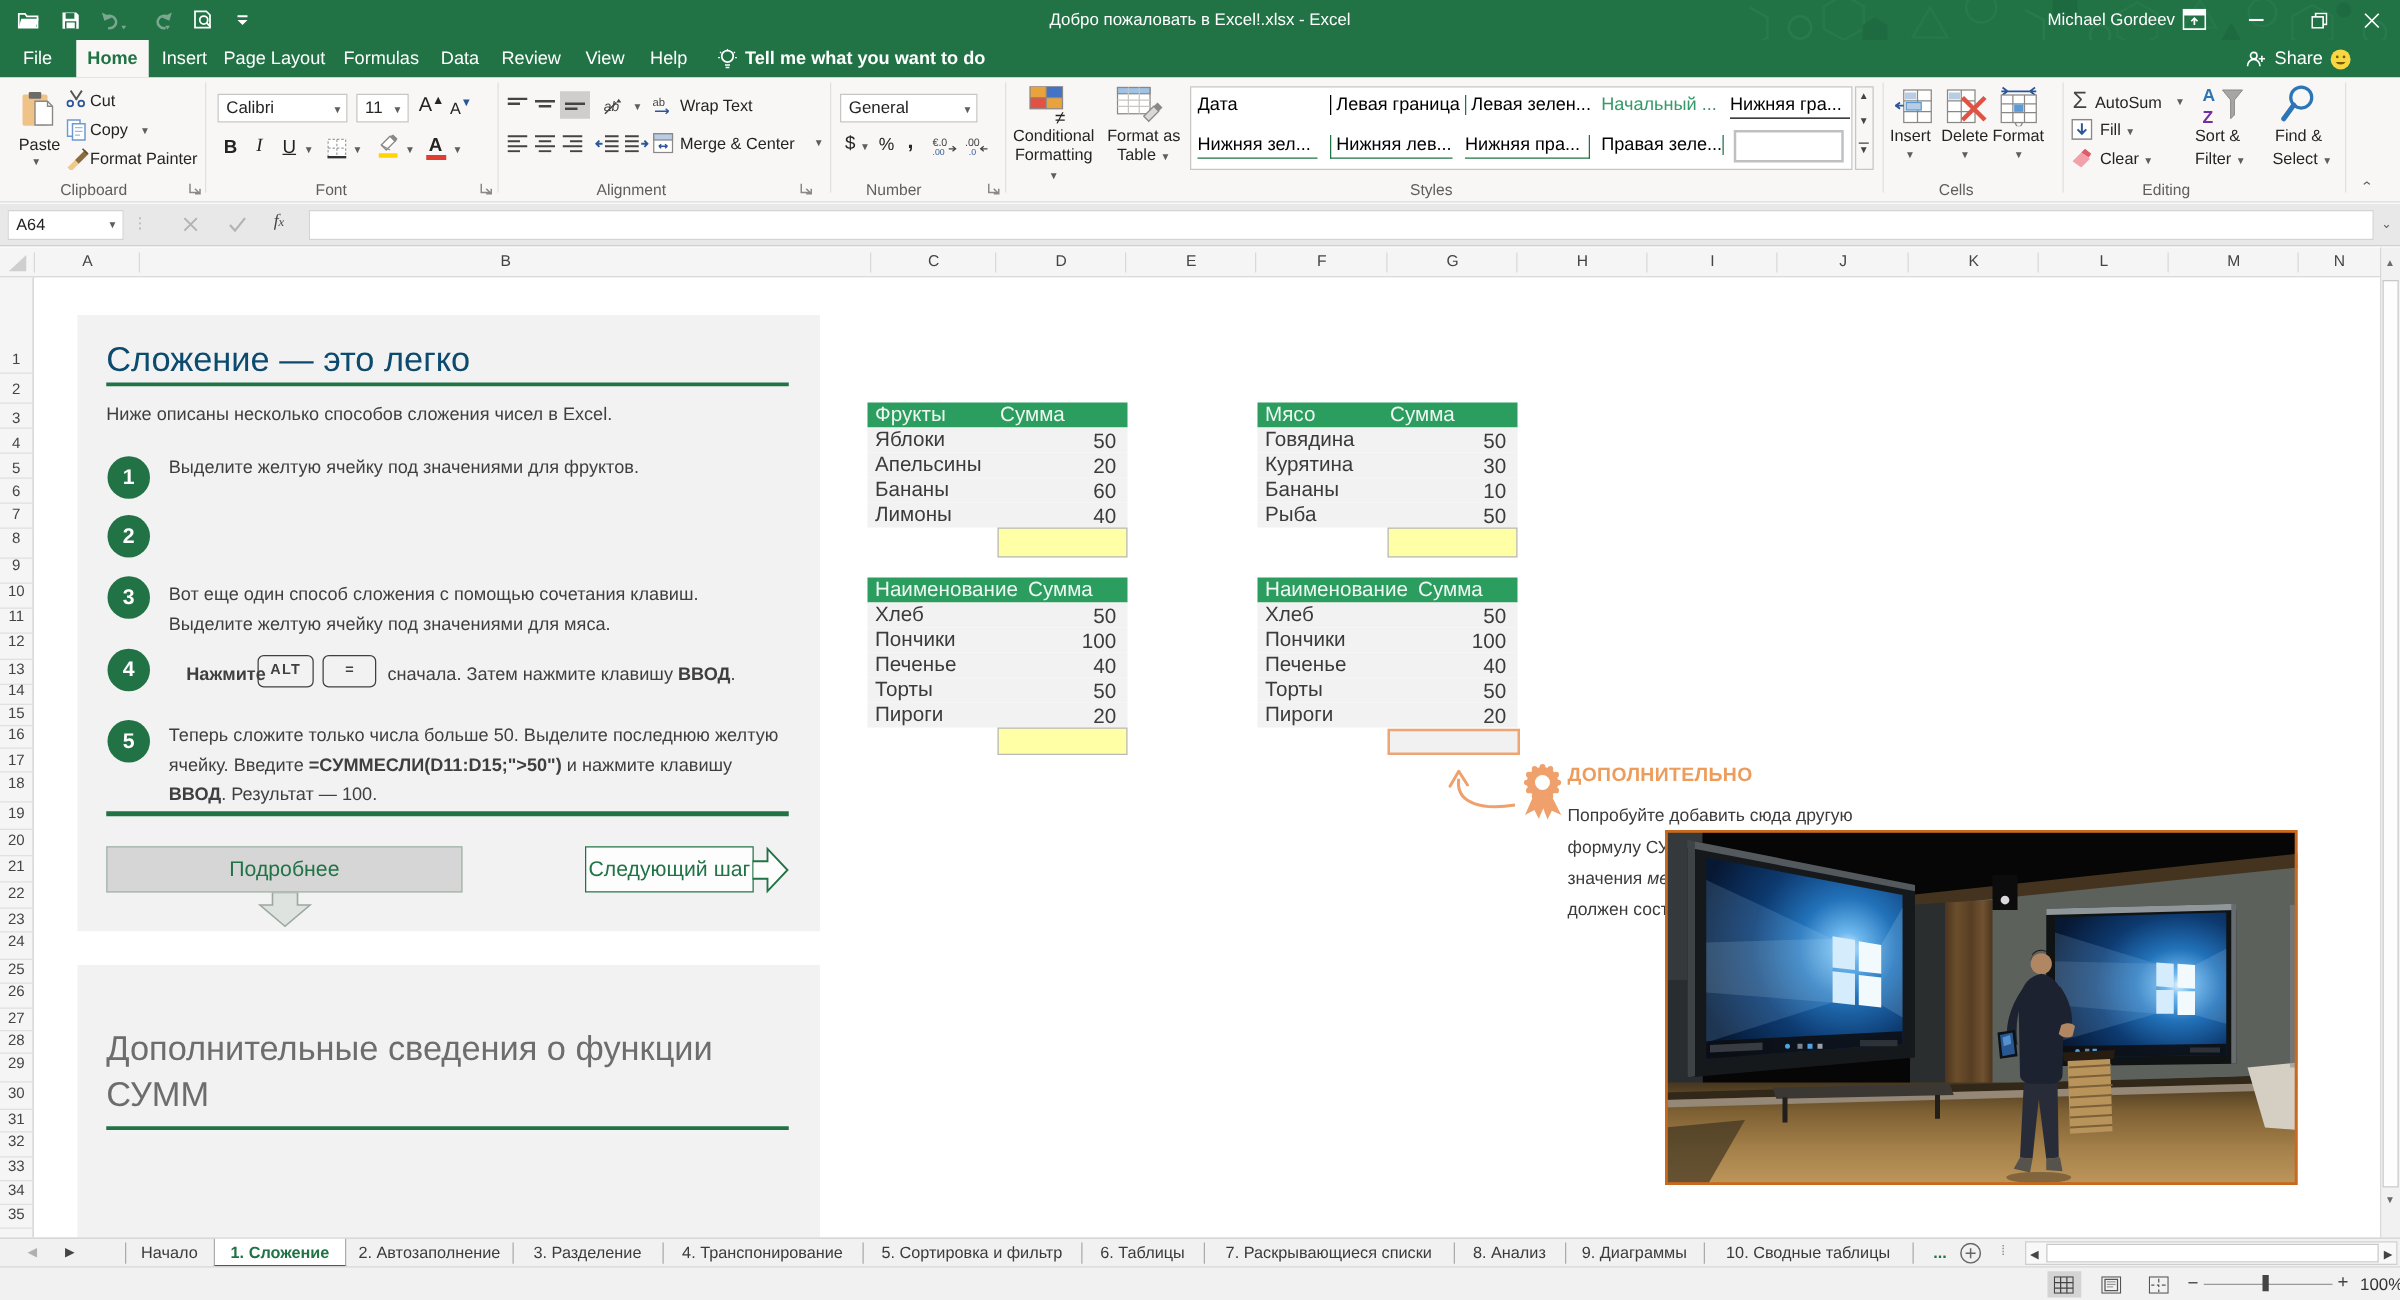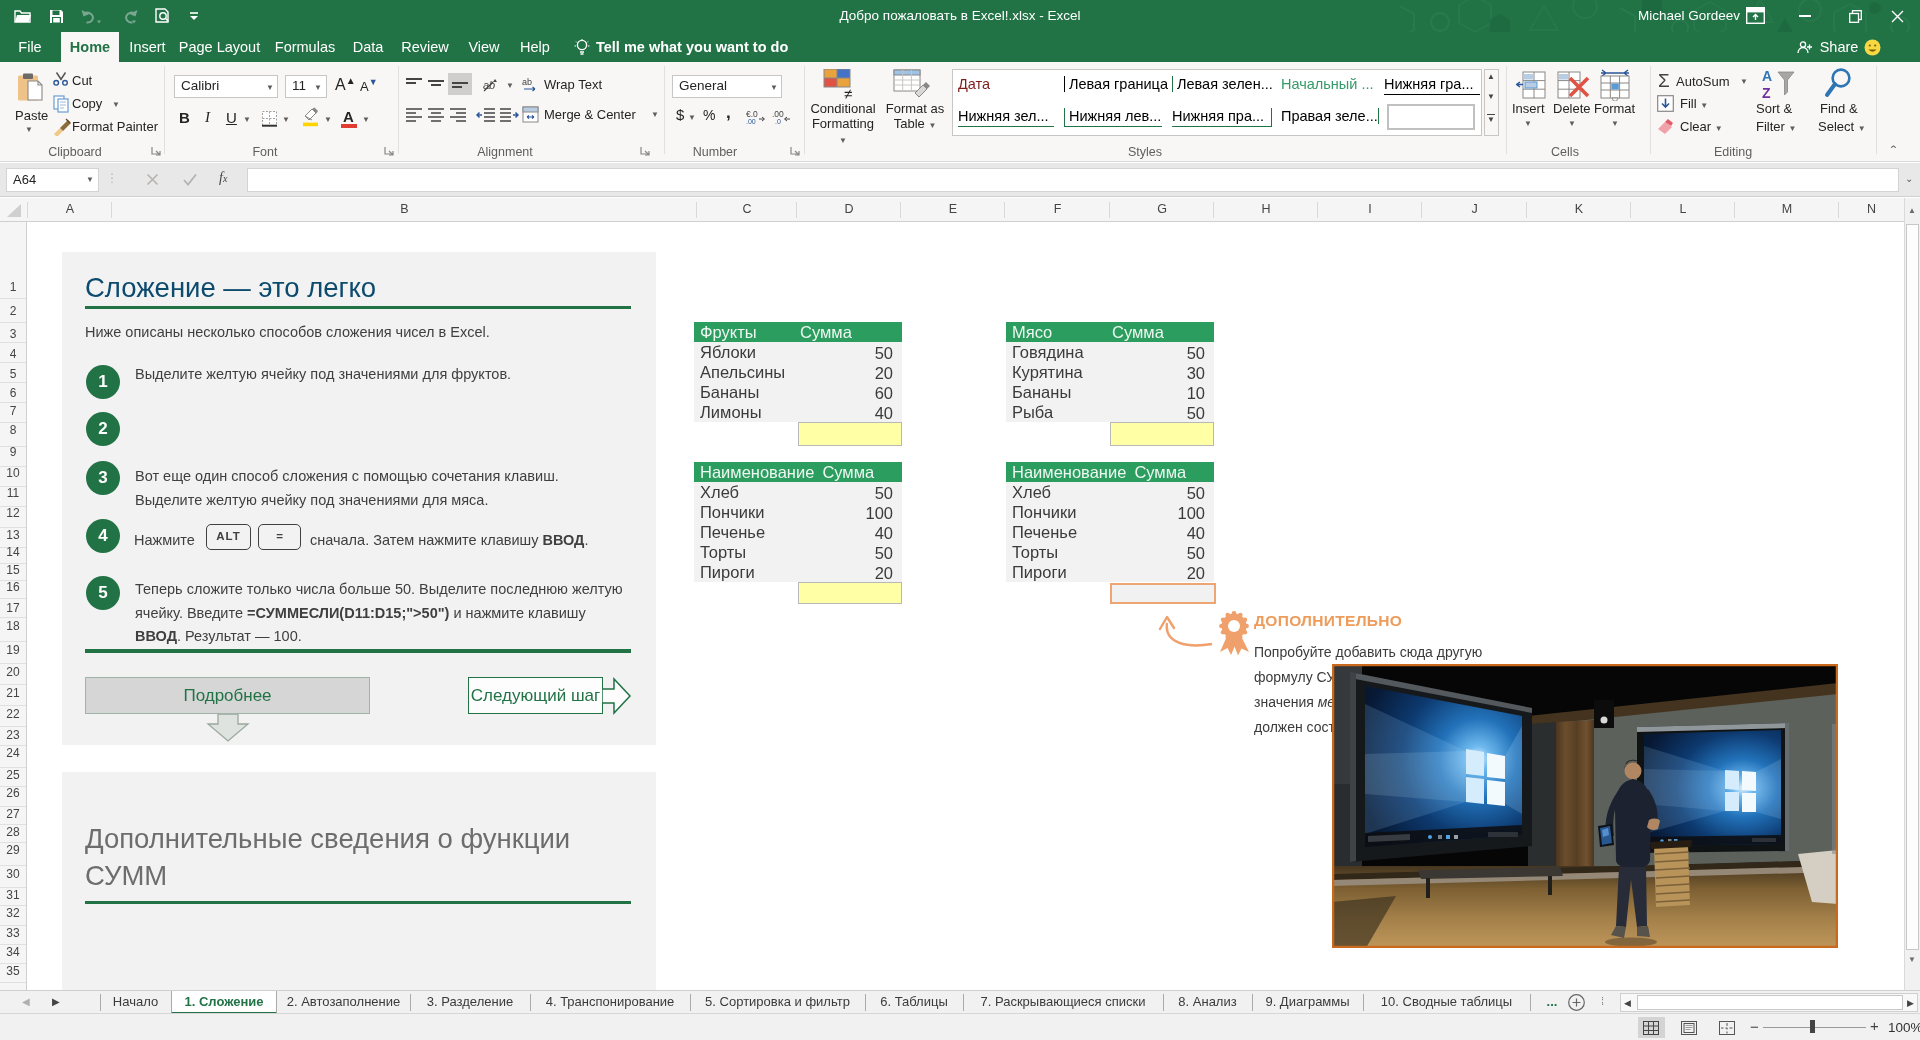--- a/index.html
+++ b/index.html
@@ -330,21 +330,21 @@
       <g>
           <rect x="1" y="1" width="26" height="21" fill="#fff" stroke="#8a8886"></rect>
           <rect x="1" y="1" width="26" height="5" fill="#9dc3e6" stroke="#8a8886"></rect>
           <path d="M1 11 h26 M1 16 h26 M9.7 1 v21 M18.4 1 v21" stroke="#c8c6c4"></path>
         </g>
       <path d="M22 24 l8 -8 l4 4 -8 8 z" fill="#d8d8d8" stroke="#8a8886"></path>
         <path d="M30 16 l3 -3 4 4 -3 3 z" fill="#8a8886"></path>
     </svg>
     <div class="abs rtext" style="left:884px;top:39px;text-align:center;width:62px;line-height:15px;">Format as<br>Table <span class="dd">▼</span></div>
     <div class="abs" style="left:952px;top:7px;width:530px;height:67px;background:#fff;border:1px solid #c8c6c4;"></div>
-    <div class="abs" style="left:958px;top:14px;width:100px;font-size:14.5px;color:#7f1d1d;white-space:nowrap;overflow:hidden;">Дата</div>
+    <div class="abs" style="left:958px;top:14px;width:100px;font-size:14.5px;color:#000000;white-space:nowrap;overflow:hidden;">Дата</div>
     <div class="abs" style="left:1064px;top:14px;width:104px;font-size:14.5px;color:#000;white-space:nowrap;overflow:hidden;border-left:1.5px solid #000;padding-left:4px;">Левая граница</div>
     <div class="abs" style="left:1172px;top:14px;width:100px;font-size:14.5px;color:#000;white-space:nowrap;overflow:hidden;border-left:1.5px solid #217346;padding-left:4px;">Левая зелен...</div>
     <div class="abs" style="left:1281px;top:14px;width:100px;font-size:14.5px;color:#349a68;white-space:nowrap;overflow:hidden;">Начальный ...</div>
     <div class="abs" style="left:1384px;top:14px;width:96px;font-size:14.5px;color:#000;white-space:nowrap;overflow:hidden;border-bottom:1.5px solid #000;padding-bottom:2px;">Нижняя гра...</div>
     <div class="abs" style="left:958px;top:46px;width:96px;font-size:14.5px;color:#000;white-space:nowrap;overflow:hidden;border-bottom:1px solid #217346;padding-bottom:2px;">Нижняя зел...</div>
     <div class="abs" style="left:1064px;top:46px;width:98px;font-size:14.5px;color:#000;white-space:nowrap;overflow:hidden;border-left:1px solid #217346;border-bottom:1px solid #217346;padding-left:4px;padding-bottom:2px;">Нижняя лев...</div>
     <div class="abs" style="left:1172px;top:46px;width:100px;font-size:14.5px;color:#000;white-space:nowrap;overflow:hidden;border-right:1px solid #217346;border-bottom:1px solid #217346;padding-bottom:2px;">Нижняя пра...</div>
     <div class="abs" style="left:1281px;top:46px;width:98px;font-size:14.5px;color:#000;white-space:nowrap;overflow:hidden;border-right:1px solid #217346;">Правая зеле...</div>
     <div class="abs" style="left:1387px;top:42px;width:88px;height:26px;background:#fff;border:2px solid #c0c0c0;"></div>
     <div class="abs" style="left:1484px;top:7px;width:15px;height:67px;background:#f8f7f6;border:1px solid #c8c6c4;"></div>
@@ -537,21 +537,21 @@
     <div class="card" style="left:34px;top:30px;width:594px;height:493px;"></div>
     <div class="abs" style="left:57px;top:50px;font-size:27.5px;color:#0c4a6e;">Сложение — это легко</div>
     <div class="greenrule" style="left:57px;top:84px;width:546px;"></div>
     <div class="abs steptext" style="left:57px;top:99px;">Ниже описаны несколько способов сложения чисел в Excel.</div>
     <div class="stepnum" style="left:58px;top:143px;">1</div>
     <div class="abs steptext" style="left:107px;top:141px;">Выделите желтую ячейку под значениями для фруктов.</div>
     <div class="stepnum" style="left:58px;top:190px;">2</div>
     <div class="stepnum" style="left:58px;top:239px;">3</div>
     <div class="abs steptext" style="left:107px;top:243px;">Вот еще один способ сложения с помощью сочетания клавиш.<br>Выделите желтую ячейку под значениями для мяса.</div>
     <div class="stepnum" style="left:58px;top:297px;">4</div>
-    <div class="abs steptext" style="left:106px;top:307px;">Нажмите</div>
+    <div class="abs steptext" style="left:121px;top:307px;font-weight:bold;">Нажмите</div>
     <div class="key abs" style="left:178px;top:302px;width:45px;height:26px;line-height:23px;letter-spacing:1px;">ALT</div>
     <div class="key abs" style="left:230px;top:302px;width:43px;height:26px;line-height:23px;">=</div>
     <div class="abs steptext" style="left:282px;top:307px;">сначала. Затем нажмите клавишу <b>ВВОД</b>.</div>
     <div class="stepnum" style="left:58px;top:354px;">5</div>
     <div class="abs steptext" style="left:107px;top:356px;">Теперь сложите только числа больше 50. Выделите последнюю желтую<br>ячейку. Введите <b>=СУММЕСЛИ(D11:D15;"&gt;50")</b> и нажмите клавишу<br><b>ВВОД</b>. Результат — 100.</div>
     <div class="greenrule" style="left:57px;top:427px;width:546px;height:3.5px;"></div>
     <div class="abs" style="left:57px;top:455px;width:285px;height:37px;background:#d6d6d6;border:1px solid #9fb3a6;color:#217346;font-size:17px;display:flex;align-items:center;justify-content:center;">Подробнее</div>
     <svg class="abs" style="left:170px;top:492px" width="60" height="28" viewBox="0 0 60 28">
         <path d="M20 0 h20 v10 h10 L30 27 L10 10 h10 z" fill="#dfe3df" stroke="#9aa89f" stroke-width="1.3"></path>
       </svg>

